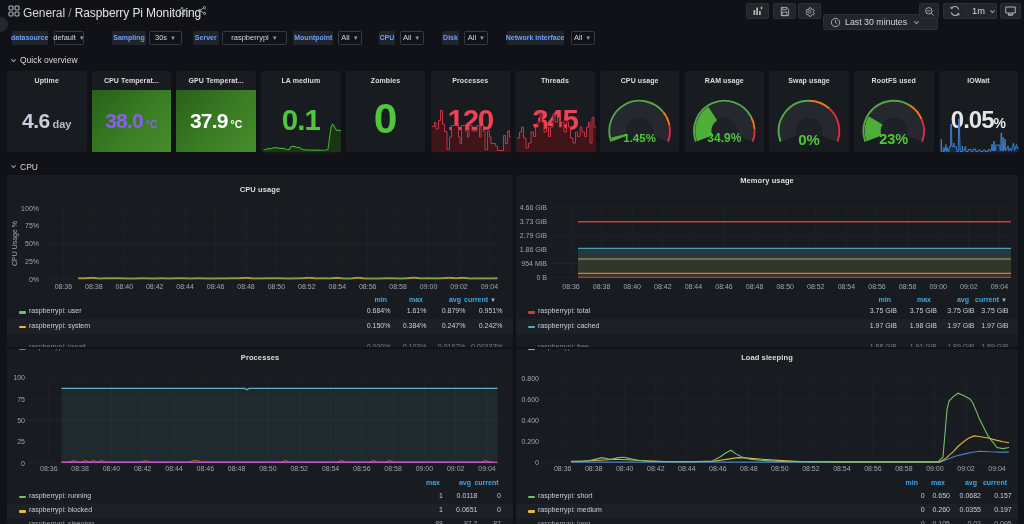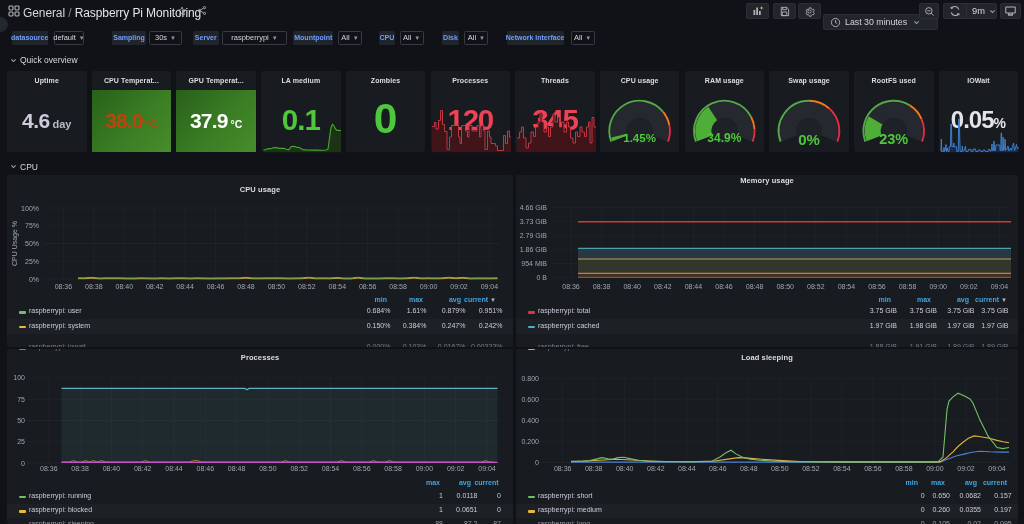--- a/index.html
+++ b/index.html
@@ -81,21 +81,21 @@
   </div>
 <div class="tbtn" style="left:943px;top:3px;width:54px;justify-content:flex-start">
 <svg style="margin-left:5px" width="12" height="12" viewBox="0 0 24 24">
       <g fill="none" stroke="#b0b4ba" stroke-width="2.2">
         <path d="M19.5 9A8.2 8.2 0 004.6 6.8M4.5 15a8.2 8.2 0 0014.9 2.2"></path>
       </g>
       <path d="M3.2 2.6v5h5z" fill="#b0b4ba"></path>
       <path d="M20.8 21.4v-5h-5z" fill="#b0b4ba"></path>
     </svg>
 <div style="width:1px;height:16px;background:#2a2e35;margin-left:5px"></div>
-<span style="font-size:9.3px;font-weight:500;color:#d5d6da;margin-left:6px">9m</span>
+<span style="font-size:9.3px;font-weight:500;color:#d5d6da;margin-left:6px">1m</span>
 <svg width="7" height="7" viewBox="0 0 10 10" style="margin-left:4px;margin-top:1px">
       <path d="M2 3.5l3 3 3-3" fill="none" stroke="#9fa4ab" stroke-width="1.5"></path>
     </svg>
   </div>
 <div class="tbtn" style="left:1000px;top:3px;width:21px">
 <svg width="13" height="12" viewBox="0 0 24 24">
       <path d="M2.5 4h19v12h-19zM9 16l-1.5 4h9L15 16" fill="none" stroke="#b0b4ba" stroke-width="2"></path>
       <rect x="7" y="19" width="10" height="1.8" fill="#b0b4ba"></rect>
     </svg>
   </div>
@@ -139,21 +139,21 @@
 <div class="ptitle" style="left:684.6px;top:77px;width:79.5px;font-size:7px">RAM usage</div>
 <div class="panel" style="left:769.3px;top:70.8px;width:79.5px;height:81.5px"></div>
 <div class="ptitle" style="left:769.3px;top:77px;width:79.5px;font-size:7px">Swap usage</div>
 <div class="panel" style="left:854.0px;top:70.8px;width:79.5px;height:81.5px"></div>
 <div class="ptitle" style="left:854.0px;top:77px;width:79.5px;font-size:7px">RootFS used</div>
 <div class="panel" style="left:938.7px;top:70.8px;width:79.5px;height:81.5px"></div>
 <div class="ptitle" style="left:938.7px;top:77px;width:79.5px;font-size:7px">IOWait</div>
 <div class="abs" style="left:91.7px;top:89.5px;width:79.5px;height:62.8px;background:linear-gradient(133deg,#29601a 0%,#3a7d24 55%,#478c2c 100%)"></div>
 <div class="abs" style="left:176.4px;top:89.5px;width:79.5px;height:62.8px;background:linear-gradient(133deg,#29601a 0%,#3a7d24 55%,#478c2c 100%)"></div>
 <div class="bigval" style="left:7px;top:109.5px;width:79.5px;font-size:21px;line-height:1;color:#ccccdc;letter-spacing:-.6px">4.6<span style="font-size:11px;font-weight:700;color:#b9bbc7;margin-left:3px;letter-spacing:0">day</span></div>
-<div class="bigval" style="left:91.7px;top:110px;width:79.5px;font-size:21px;line-height:1;color:#c2410c;letter-spacing:-.8px">38.0<span style="font-size:10.5px;letter-spacing:0"> °C</span></div>
+<div class="bigval" style="left:91.7px;top:110px;width:79.5px;font-size:21px;line-height:1;color:#8b5cf6;letter-spacing:-.8px">38.0<span style="font-size:10.5px;letter-spacing:0"> °C</span></div>
 <div class="bigval" style="left:176.4px;top:110px;width:79.5px;font-size:21px;line-height:1;color:#fff;letter-spacing:-.8px">37.9<span style="font-size:10.5px;letter-spacing:0"> °C</span></div>
 <div class="bigval" style="left:261.1px;top:105px;width:79.5px;font-size:29.5px;line-height:1;color:#4ec73a;letter-spacing:-1px">0.1</div>
 <div class="bigval" style="left:345.8px;top:98px;width:79.5px;font-size:42.5px;line-height:1;color:#4ec73a">0</div>
 <div class="bigval" style="left:430.5px;top:105px;width:79.5px;font-size:29.5px;line-height:1;color:#ef4254;letter-spacing:-1.2px">120</div>
 <div class="bigval" style="left:515.2px;top:105px;width:79.5px;font-size:29.5px;line-height:1;color:#ef4254;letter-spacing:-1.2px">345</div>
 <div class="bigval" style="left:938.7px;top:108px;width:79.5px;font-size:24px;line-height:1;color:#e3e4e8;letter-spacing:-1px">0.05<span style="font-size:14px;font-weight:700;letter-spacing:0">%</span></div>
 <div class="panel" style="left:7px;top:175px;width:506px;height:171.5px"></div>
 <div class="panel" style="left:516px;top:175px;width:502px;height:171.5px"></div>
 <div class="panel" style="left:7px;top:349px;width:506px;height:175px"></div>
 <div class="panel" style="left:516px;top:349px;width:502px;height:175px"></div>

